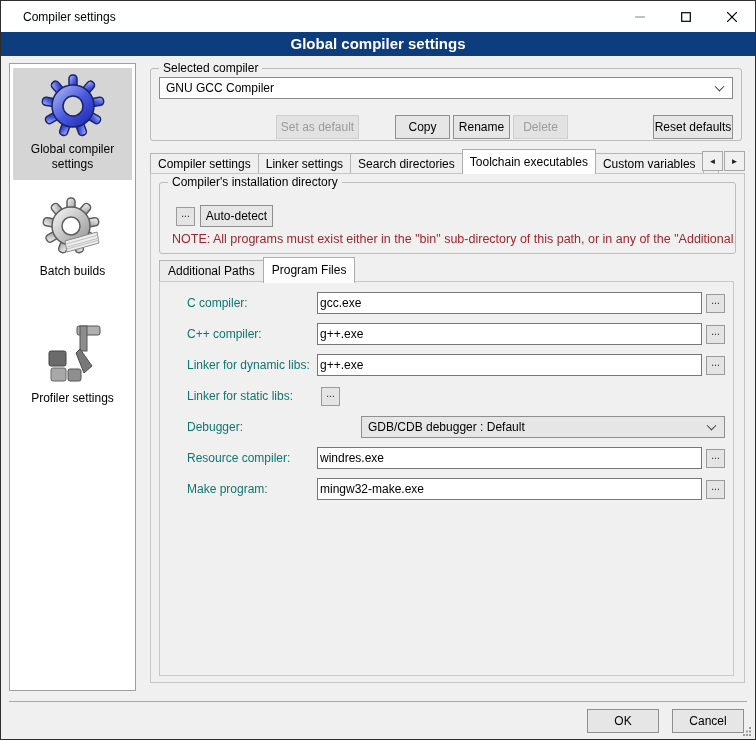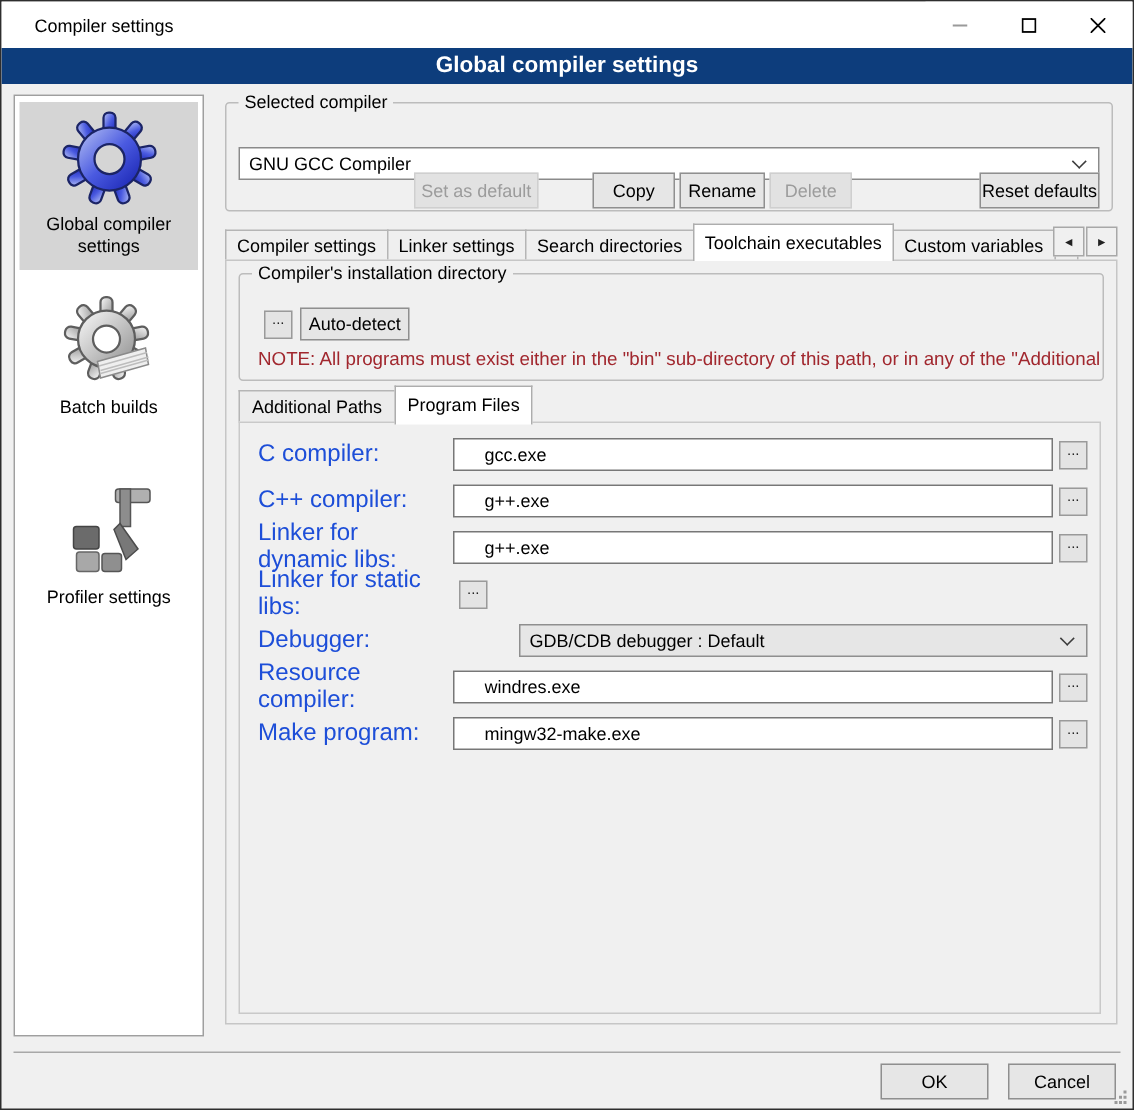--- a/index.html
+++ b/index.html
@@ -26,21 +26,21 @@
   .side-item:last-child{margin-top:30px;}
 
   
   .main{position:absolute;left:145px;top:60px;width:603px;height:630px;}
 
   
   .group{position:absolute;border:1px solid #bcbcbc;border-radius:3px;}
   .group-label{position:absolute;top:-8px;left:8px;background:#f0f0f0;padding:0 4px;font-size:12px;color:#000;}
 
   .grp-compiler{left:4px;top:7px;right:7px;height:73px;}
-  .combo{position:absolute;left:8px;top:29px;right:8px;height:22px;background:#fff;border:1px solid #8a8a8a;
+  .combo{position:absolute;left:8px;top:8px;right:8px;height:22px;background:#fff;border:1px solid #8a8a8a;
          display:flex;align-items:center;padding:0 24px 0 6px;font-size:12px;}
   .chev{position:absolute;right:9px;top:50%;width:7px;height:7px;border-right:1.4px solid #3c3c3c;border-bottom:1.4px solid #3c3c3c;
         transform:translateY(-70%) rotate(45deg);}
   .btnrow{position:absolute;left:8px;right:8px;top:46px;height:24px;display:flex;}
   .btn{height:24px;background:#e6e6e6;border:1px solid #8f8f8f;font-size:12px;color:#000;padding:0;}
   .btn:disabled,.btn.disabled{background:#e2e2e2;border-color:#cfcfcf;color:#9c9c9c;}
   #b-setdef{margin-left:117px;width:83px;}
   #b-copy{margin-left:36px;width:55px;}
   #b-rename{margin-left:3px;width:57px;}
   #b-delete{margin-left:3px;width:55px;}
@@ -69,22 +69,22 @@
 
   
   .subtabs{position:absolute;left:8px;top:82px;display:flex;align-items:flex-end;height:26px;}
   .subtab{height:22px;line-height:21px;padding:0 8px;font-size:12px;background:#ececec;border:1px solid #b5b5b5;border-bottom:none;
           white-space:nowrap;margin-right:-1px;}
   .subtab.active{height:26px;line-height:25px;background:#fff;position:relative;z-index:3;margin-bottom:-1px;border-color:#adadad;}
   .subpage{position:absolute;left:8px;right:10px;top:107px;bottom:6px;background:#f0f0f0;border:1px solid #c9c9c9;z-index:1;
            padding:10px 8px 0 12px;}
 
   .frow{display:flex;align-items:center;height:22px;margin-bottom:9px;}
-  .flabel{width:130px;flex:0 0 130px;font-size:16px;color:#1d4ed8;}
-  .ftext{flex:1;height:22px;border:1px solid #777;background:#fff;font-size:12px;padding:0 20px;color:#000;outline:none;}
+  .flabel{width:130px;flex:0 0 130px;font-size:12px;color:#0f766e;margin-left:15px;}
+  .ftext{flex:1;height:22px;border:1px solid #777;background:#fff;font-size:12px;padding:0 2px;color:#000;outline:none;}
   .fcombo{flex:1;height:22px;border:1px solid #8f8f8f;background:#e6e6e6;display:flex;align-items:center;
           padding:0 24px 0 6px;font-size:12px;position:relative;margin-left:44px;}
 
   
   .sep{position:absolute;left:8px;right:8px;top:700px;height:1px;background:#a8a8a8;}
   .btn-ok{position:absolute;left:586px;top:708px;width:72px;height:24px;}
   .btn-cancel{position:absolute;left:671px;top:708px;width:72px;height:24px;}
   .grip{position:absolute;right:3px;bottom:3px;width:10px;height:10px;}
 </style>
 </head>

